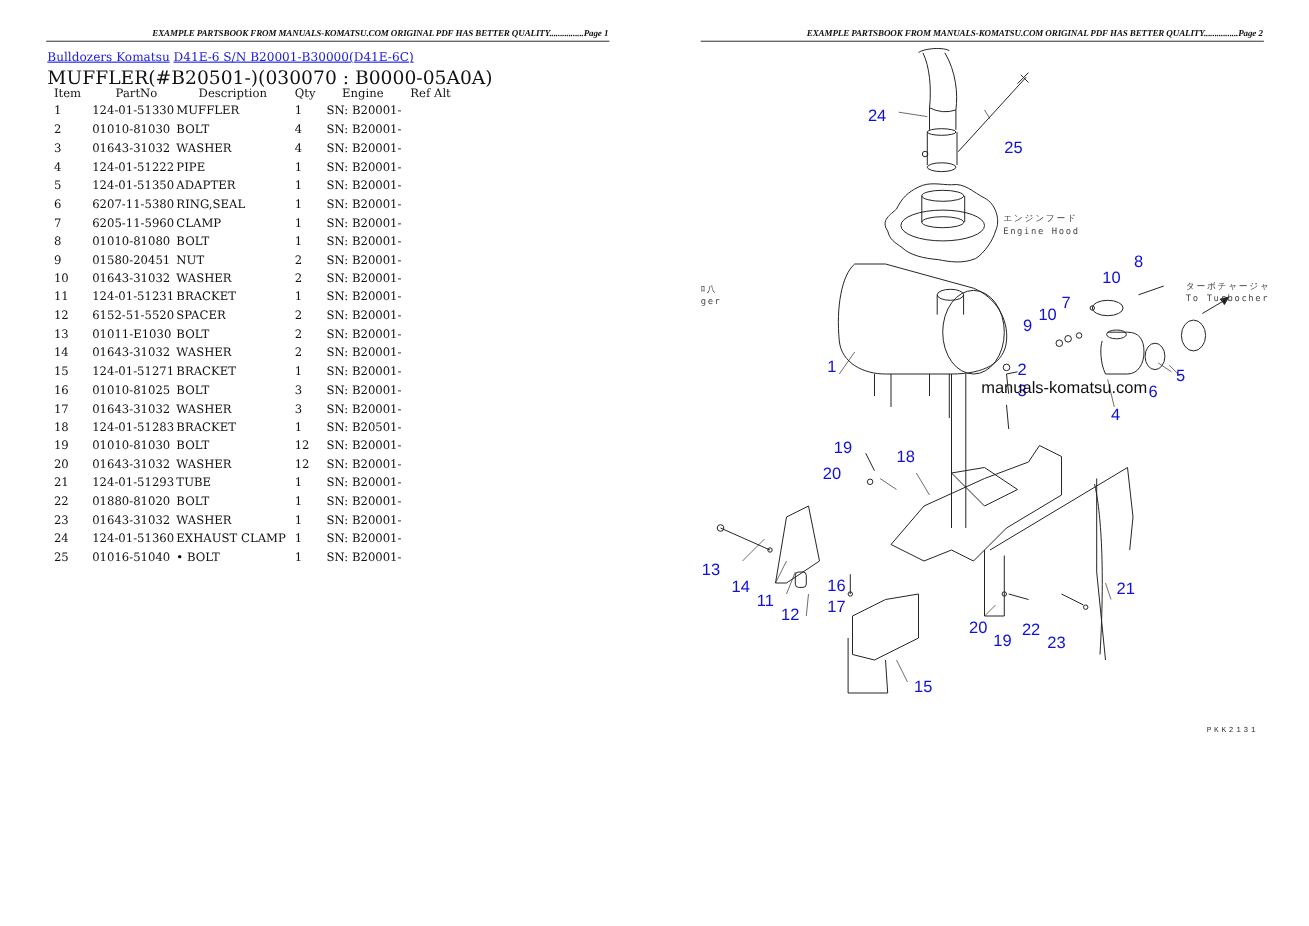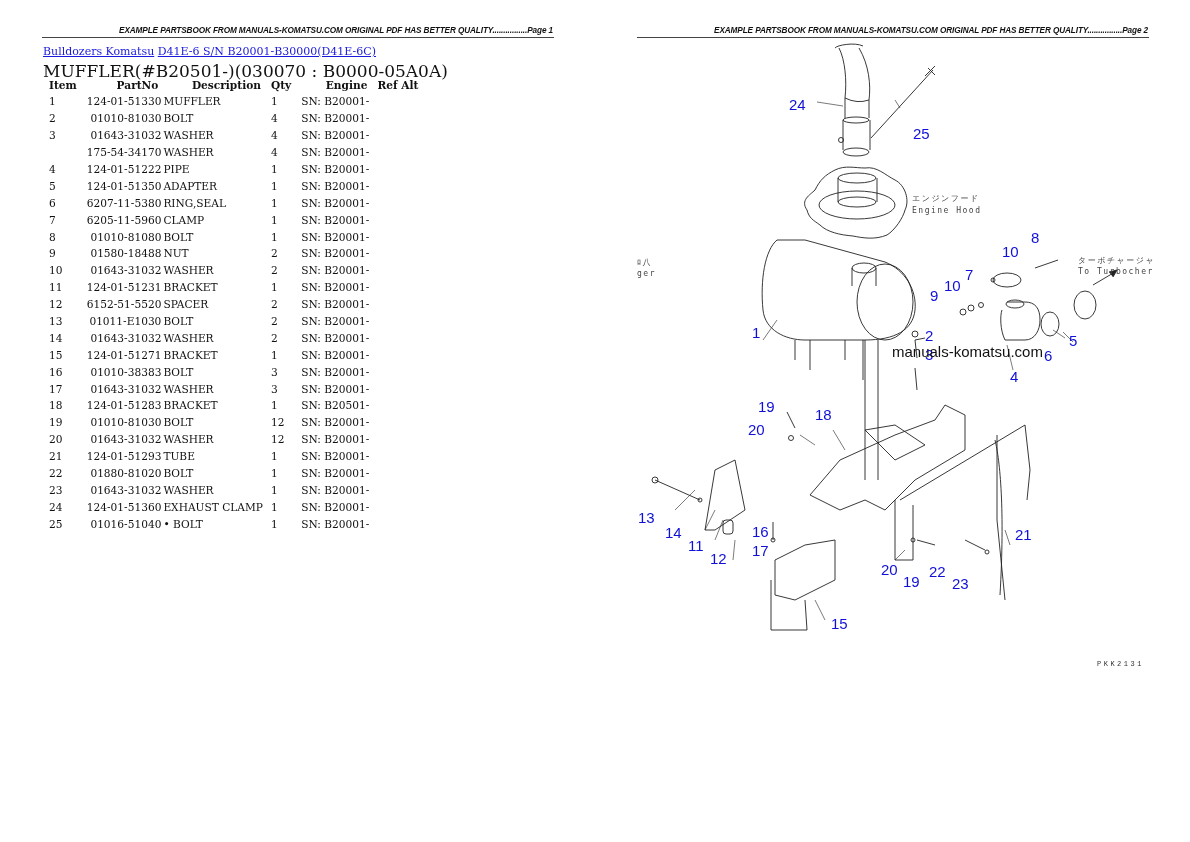--- a/index.html
+++ b/index.html
@@ -1,33 +1,33 @@
 <!DOCTYPE html>
 <html><head>
 <meta charset="utf-8">
 <style>
   html, body { margin:0; padding:0; background:#ffffff; }
   body { width:1190px; height:842px; position:relative; overflow:hidden; font-family:"DejaVu Serif", serif; color:#111; }
   .page { position:absolute; top:0; height:842px; }
   .page-left { left:0; width:595px; }
   .page-right { left:595px; width:595px; }
-  .hdr { position:absolute; top:26px; font-family:Liberation Sans, sans-serif; font-style:italic; font-weight:bold; font-size:8.2px; letter-spacing:-0.1px; white-space:nowrap; color:#111; }
+  .hdr { position:absolute; top:26px; font-family:Liberation Serif, serif; font-style:italic; font-weight:bold; font-size:8.2px; letter-spacing:-0.1px; white-space:nowrap; color:#111; }
   .hdr-line { position:absolute; top:37px; height:0; border-top:1px solid #444; }
   .page-left .hdr { right:42px; }
   .page-left .hdr-line { left:42px; width:512px; }
   .page-right .hdr { right:42px; }
   .page-right .hdr-line { left:42px; width:512px; }
   .crumbs { position:absolute; left:43px; top:45px; font-size:11px; white-space:nowrap; }
   .crumbs a { color:#1a1adb; }
   .subtitle { position:absolute; left:43px; top:61px; font-size:17px; white-space:nowrap; }
   table.parts { position:absolute; left:44px; top:76px; border-collapse:collapse; font-size:10.6px; }
-  table.parts th { font-weight:bold; text-align:right; padding:0 5px 0 5px; height:17px; white-space:nowrap; }
+  table.parts th { font-weight:normal; text-align:center; padding:0 5px 0 5px; height:17px; white-space:nowrap; }
   table.parts td { padding:0 3px 0 5px; height:16.9px; white-space:nowrap; }
   table.parts td.c-item { width:20px; }
-  table.parts td.c-part { width:72px; padding-right:2px;text-align:right; }
+  table.parts td.c-part { width:72px; padding-right:2px; }
   table.parts td.c-desc { padding-left:0; }
   table.parts td.c-qty { width:18px; }
   .diagram { position:absolute; left:0; top:40px; width:595px; height:640px; }
   .diagram svg { width:100%; height:100%; }
   .callout { font-family:"Liberation Sans", sans-serif; font-size:15px; fill:#1010d8; }
   .watermark { font-family:"Liberation Sans", sans-serif; font-size:15px; fill:#111; }
   .tinylabel { font-family:"DejaVu Sans Mono", monospace; font-size:8px; fill:#444; letter-spacing:1.5px; }
   .figcode { position:absolute; left:502px; top:660px; font-family:Liberation Mono, monospace; font-size:7px; letter-spacing:2.5px; color:#333; }
 </style>
 </head>
@@ -73,28 +73,20 @@
   </tr>
         <tr>
     <td class="c-item">3</td>
     <td class="c-part">01643-31032</td>
     <td class="c-desc">WASHER</td>
     <td class="c-qty">4</td>
     <td class="c-opt">SN: B20001-</td>
     <td class="c-ref"></td>
   </tr>
         <tr>
-    <td class="c-item"></td>
-    <td class="c-part">175-54-34170</td>
-    <td class="c-desc">WASHER</td>
-    <td class="c-qty">4</td>
-    <td class="c-opt">SN: B20001-</td>
-    <td class="c-ref"></td>
-  </tr>
-        <tr>
     <td class="c-item">4</td>
     <td class="c-part">124-01-51222</td>
     <td class="c-desc">PIPE</td>
     <td class="c-qty">1</td>
     <td class="c-opt">SN: B20001-</td>
     <td class="c-ref"></td>
   </tr>
         <tr>
     <td class="c-item">5</td>
     <td class="c-part">124-01-51350</td>
@@ -122,21 +114,21 @@
         <tr>
     <td class="c-item">8</td>
     <td class="c-part">01010-81080</td>
     <td class="c-desc">BOLT</td>
     <td class="c-qty">1</td>
     <td class="c-opt">SN: B20001-</td>
     <td class="c-ref"></td>
   </tr>
         <tr>
     <td class="c-item">9</td>
-    <td class="c-part">01580-18488</td>
+    <td class="c-part">01580-20451</td>
     <td class="c-desc">NUT</td>
     <td class="c-qty">2</td>
     <td class="c-opt">SN: B20001-</td>
     <td class="c-ref"></td>
   </tr>
         <tr>
     <td class="c-item">10</td>
     <td class="c-part">01643-31032</td>
     <td class="c-desc">WASHER</td>
     <td class="c-qty">2</td>
@@ -178,21 +170,21 @@
         <tr>
     <td class="c-item">15</td>
     <td class="c-part">124-01-51271</td>
     <td class="c-desc">BRACKET</td>
     <td class="c-qty">1</td>
     <td class="c-opt">SN: B20001-</td>
     <td class="c-ref"></td>
   </tr>
         <tr>
     <td class="c-item">16</td>
-    <td class="c-part">01010-38383</td>
+    <td class="c-part">01010-81025</td>
     <td class="c-desc">BOLT</td>
     <td class="c-qty">3</td>
     <td class="c-opt">SN: B20001-</td>
     <td class="c-ref"></td>
   </tr>
         <tr>
     <td class="c-item">17</td>
     <td class="c-part">01643-31032</td>
     <td class="c-desc">WASHER</td>
     <td class="c-qty">3</td>

